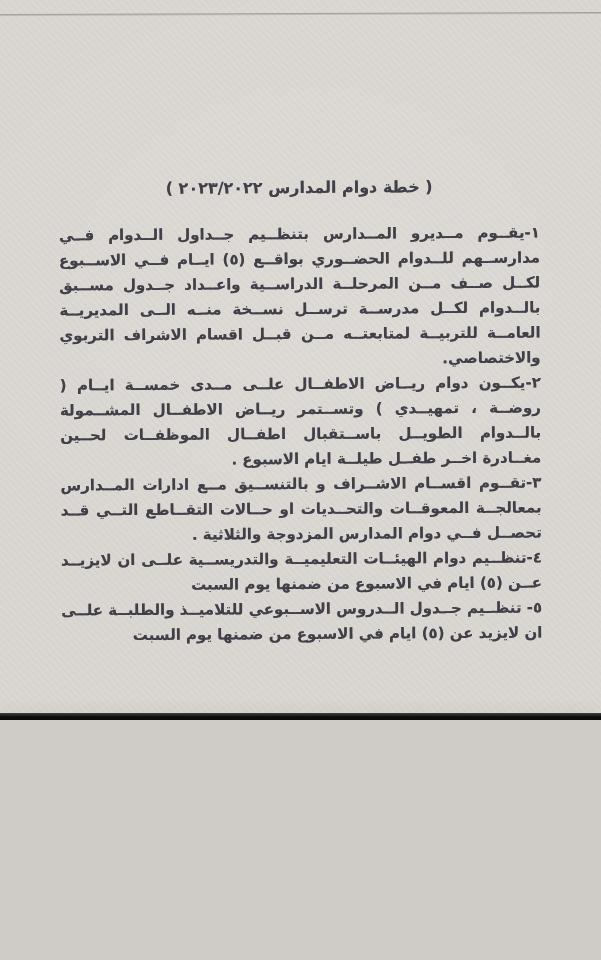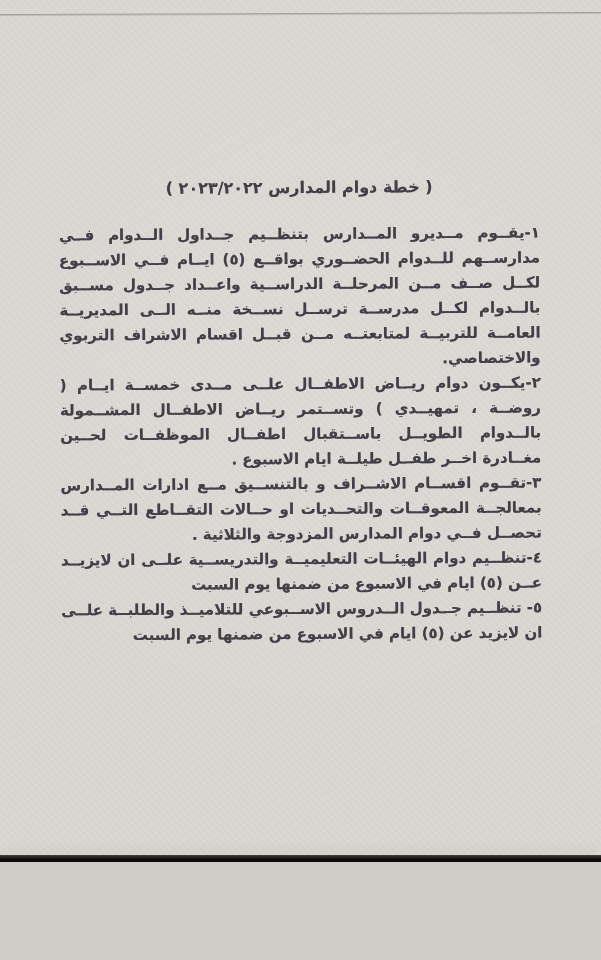--- a/index.html
+++ b/index.html
@@ -3,21 +3,21 @@
 <meta charset="utf-8">
 <style>
   html, body {
     margin: 0;
     padding: 0;
     background: #cfcbc6;
   }
   .photo {
     position: relative;
     width: 601px;
-    height: 862px;
+    height: 720px;
     overflow: hidden;
     background-color: #d8d4cf;
     background-image:
       repeating-linear-gradient(47deg, rgba(110,105,98,0.03) 0 2px, rgba(0,0,0,0) 2px 5px),
       repeating-linear-gradient(-33deg, rgba(255,255,255,0.035) 0 3px, rgba(0,0,0,0) 3px 7px),
       radial-gradient(ellipse 120% 85% at 52% 40%, rgba(255,255,255,0.10) 0%, rgba(255,255,255,0) 55%),
       radial-gradient(ellipse 150% 130% at 50% 50%, #dad6d1 50%, #cdc9c4 100%);
   }
   
   .fold-line {

